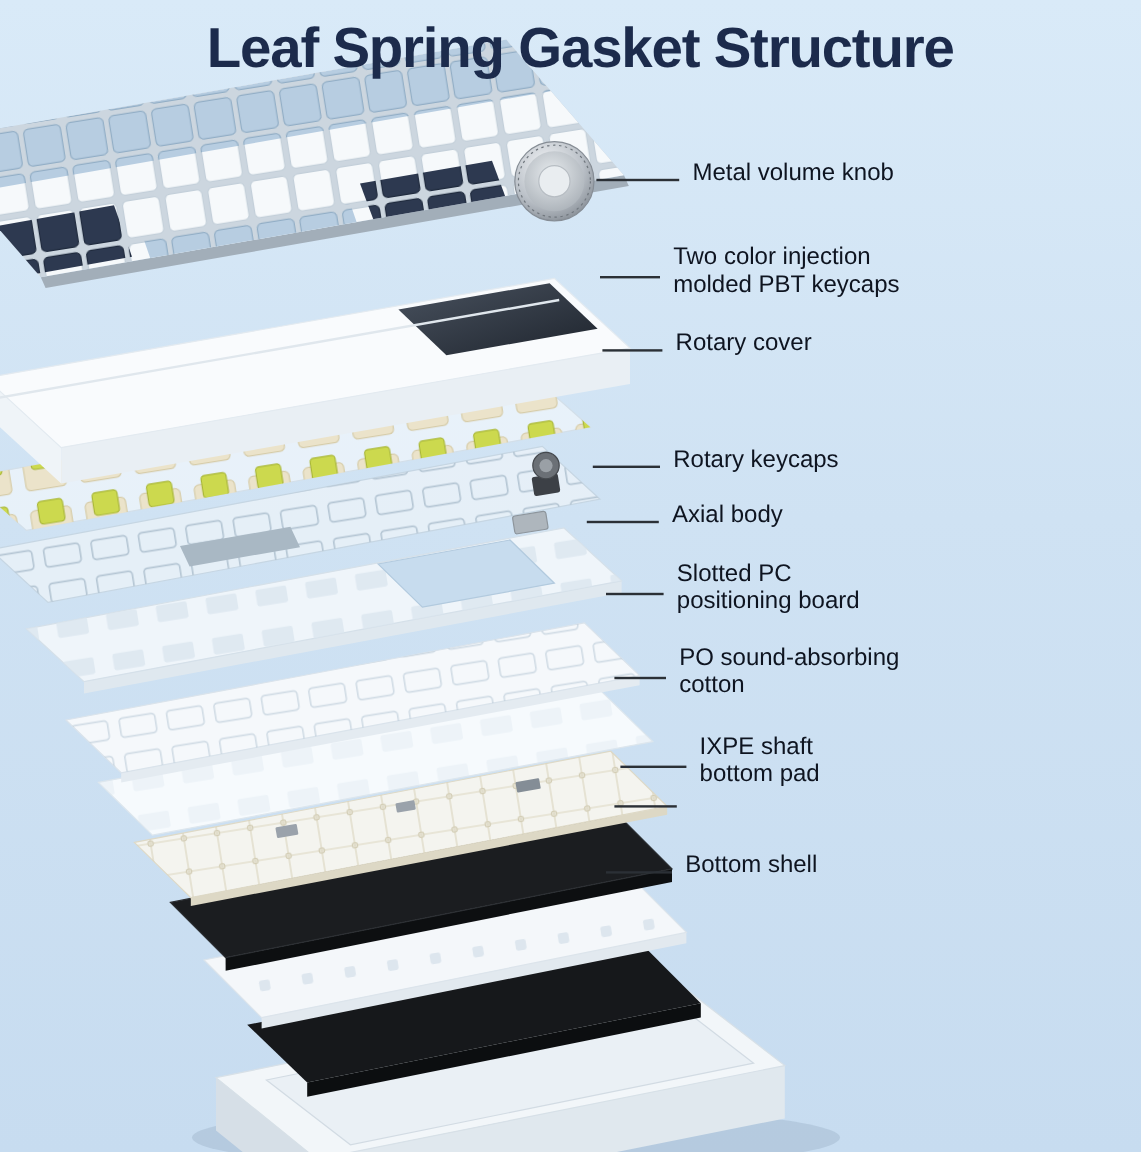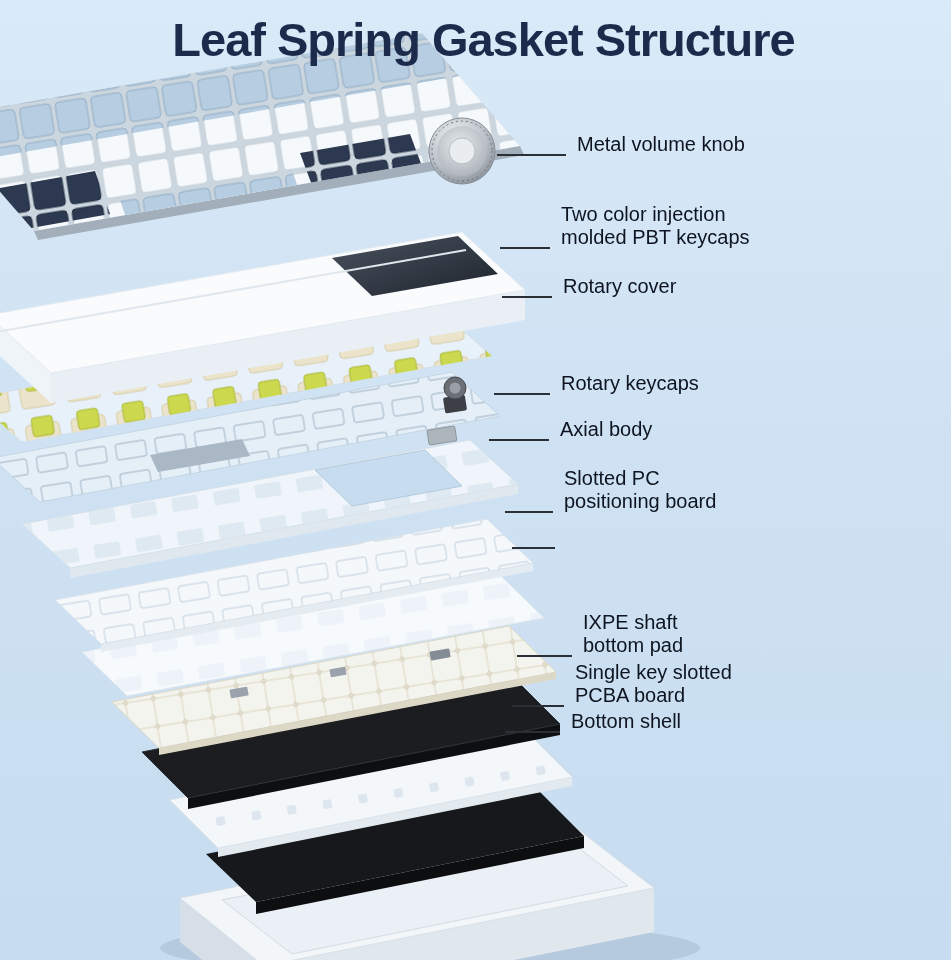--- a/index.html
+++ b/index.html
@@ -8,21 +8,21 @@
     background:linear-gradient(180deg,#d9eaf8 0%,#cfe2f3 45%,#c7dcf0 100%);
     font-family:"Liberation Sans",sans-serif;
   }
   #diagram{position:absolute;left:0;top:0;z-index:1;}
   #page-title{
     position:absolute;left:0;top:12px;width:100%;text-align:center;z-index:6;
     font-size:47px;font-weight:800;letter-spacing:-1px;color:#1c2b4c;
     padding-left:16px;box-sizing:border-box;
   }
   #callouts{position:absolute;left:0;top:0;width:100%;height:100%;z-index:5;}
-  .callout{position:absolute;display:flex;align-items:flex-end;}
+  .callout{position:absolute;display:flex;align-items:center;}
   .callout .line{height:2px;background:#2b3036;margin-top:10px;margin-right:11px;flex:none;}
   .callout .txt{
     font-size:20px;line-height:23px;color:#0e1420;white-space:pre-line;
   }
   .callout:nth-of-type(1){left:497px;top:133px}.callout:nth-of-type(1) .line{width:69px}
   .callout:nth-of-type(2){left:500px;top:203px}.callout:nth-of-type(2) .line{width:50px}
   .callout:nth-of-type(3){left:502px;top:275px}.callout:nth-of-type(3) .line{width:50px}
   .callout:nth-of-type(4){left:494px;top:372px}.callout:nth-of-type(4) .line{width:56px}
   .callout:nth-of-type(5){left:489px;top:418px}.callout:nth-of-type(5) .line{width:60px}
   .callout:nth-of-type(6){left:505px;top:467px}.callout:nth-of-type(6) .line{width:48px}
@@ -206,30 +206,30 @@
       <div class="line"></div>
       <div class="txt">Axial body</div>
     </div>
     <div class="callout">
       <div class="line"></div>
       <div class="txt">Slotted PC
 positioning board</div>
     </div>
     <div class="callout">
       <div class="line"></div>
+      <div class="txt">PO sound-absorbing
+cotton</div>
     </div>
     <div class="callout">
       <div class="line"></div>
       <div class="txt">IXPE shaft
 bottom pad</div>
     </div>
     <div class="callout">
       <div class="line"></div>
-      <div class="txt">Single key slotted
-PCBA board</div>
     </div>
     <div class="callout">
       <div class="line"></div>
       <div class="txt">Bottom shell</div>
     </div>
   </div>
 
 </div>
 
 </body></html>

